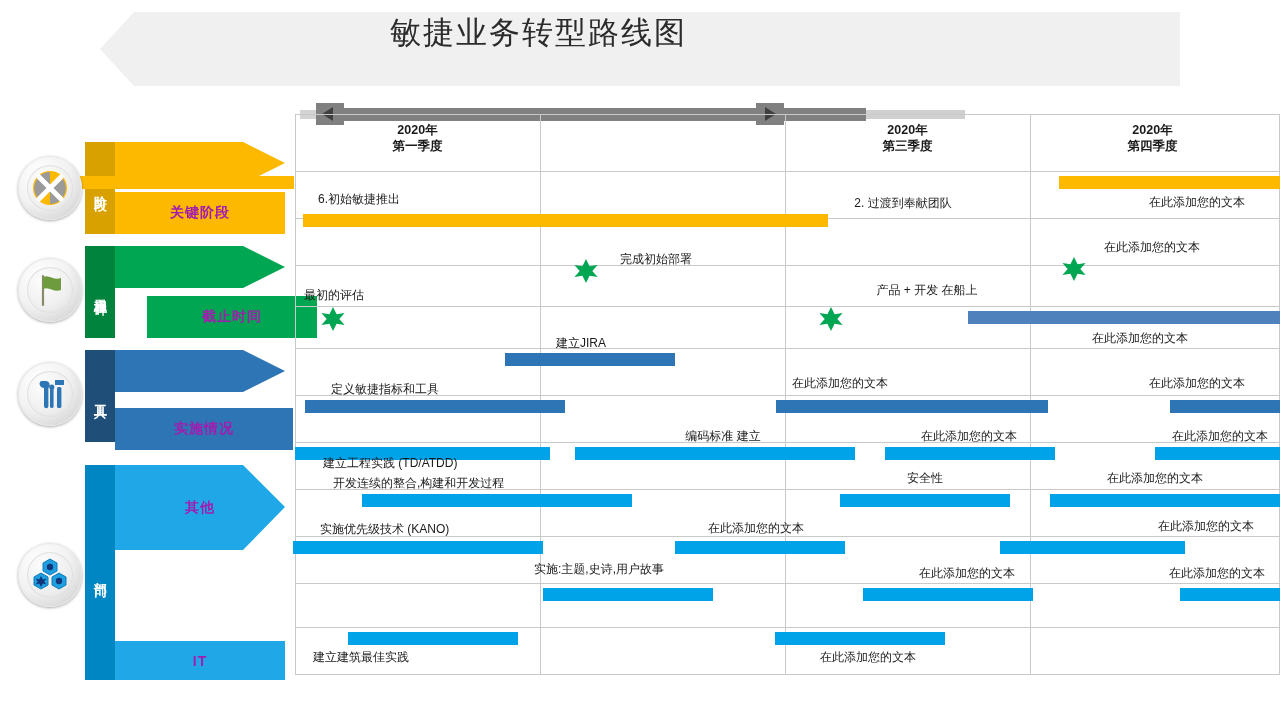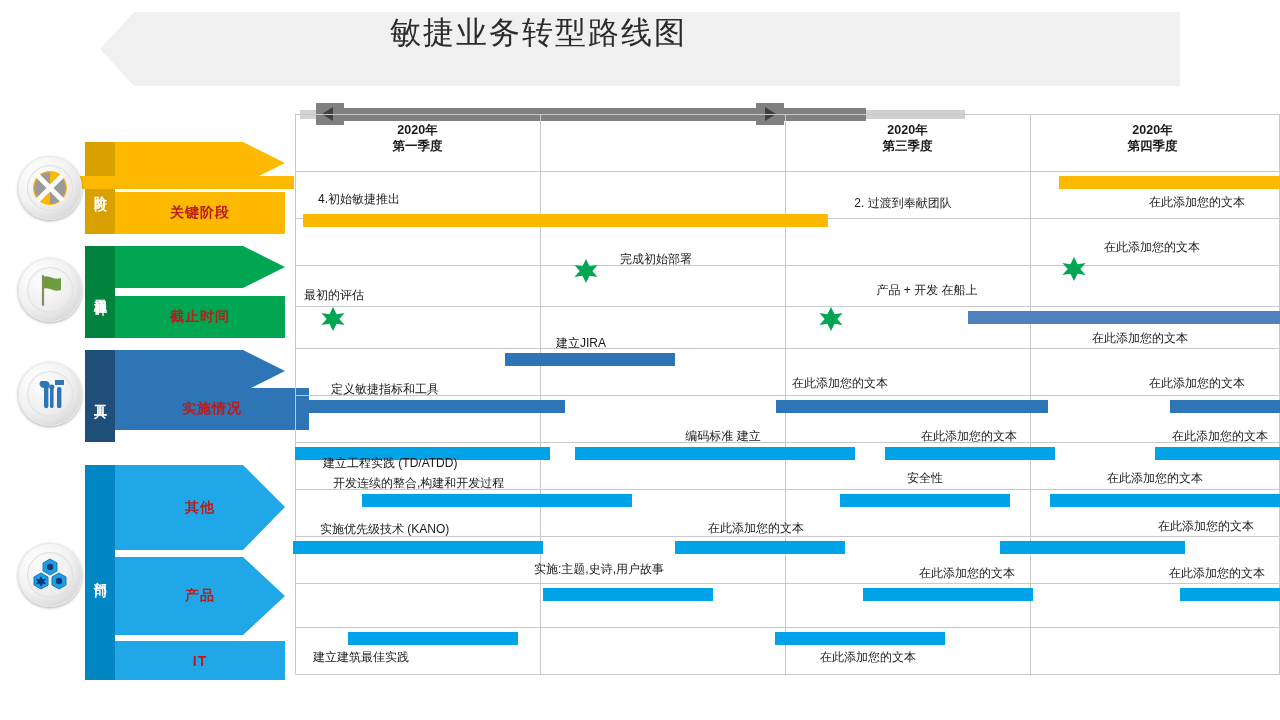--- a/index.html
+++ b/index.html
@@ -46,21 +46,21 @@
   .cat .chev{position:absolute;left:115px;}
   .cat .chev .body{position:absolute;inset:0;}
   .cat .label-vert{
     position:absolute;left:85px;top:0;width:30px;height:100%;
     display:flex;align-items:center;justify-content:center;
     color:#ffffff;font-size:13px;font-weight:bold;
     writing-mode:vertical-rl;letter-spacing:2px;
   }
   .cat .chev-label{
     position:absolute;inset:0;display:flex;align-items:center;justify-content:center;
-    color:#b91c1c;font-size:14px;font-weight:bold;letter-spacing:1px;
+    color:#a21caf;font-size:14px;font-weight:bold;letter-spacing:1px;
   }
 
   
   .medallion{
     position:absolute;width:64px;height:64px;border-radius:50%;
     background:radial-gradient(circle at 34% 30%, #ffffff 0%, #f2f2f2 48%, #d9d9d9 78%, #bfbfbf 100%);
     box-shadow:0 1px 3px rgba(0,0,0,.35), inset 0 0 0 1px #e8e8e8;
     display:flex;align-items:center;justify-content:center;
     z-index:5;
   }
@@ -143,41 +143,41 @@
         </svg>
       </div>
     </div>
 
     <div class="cat" style="left:0;top:246px;width:295px;height:92px;">
       <div class="tab" style="background:#00843d;"></div>
       <div class="label-vert" data-bind="categories.1.vertical_label">里程碑</div>
       <div class="chev" style="top:0;width:170px;height:42px;">
         <div class="body" style="background:#00a651;clip-path:polygon(0 0,128px 0,170px 21px,128px 42px,0 42px);"></div>
       </div>
-      <div class="chev" style="top:50px;width:170px;height:42px;">
+      <div class="chev" style="top:50px;width:170px;height:42px;margin-left:32px;">
         <div class="body" style="background:#00a651;"></div>
         <div class="chev-label" data-bind="categories.1.chevron_label">截止时间</div>
       </div>
     </div>
     <div class="medallion" style="left:18px;top:258px;">
       <div class="inner">
         <svg width="36" height="36" viewBox="0 0 36 36">
           <path d="M11 4 L11 33" stroke="#8a8a6a" stroke-width="2.2" stroke-linecap="round"></path>
           <path d="M11 5 C17 2, 22 9, 29 6 L29 18 C22 21, 17 14, 11 17 Z" fill="#6f9b3f"></path>
         </svg>
       </div>
     </div>
 
     <div class="cat" style="left:0;top:350px;width:295px;height:92px;">
       <div class="tab" style="background:#1f4e79;"></div>
       <div class="label-vert" data-bind="categories.2.vertical_label">工具</div>
       <div class="chev" style="top:0;width:170px;height:42px;">
         <div class="body" style="background:#2e75b6;clip-path:polygon(0 0,128px 0,170px 21px,128px 42px,0 42px);"></div>
       </div>
-      <div class="chev" style="top:38px;width:194px;height:42px;">
+      <div class="chev" style="top:58px;width:178px;height:42px;">
         <div class="body" style="background:#2e75b6;"></div>
         <div class="chev-label" data-bind="categories.2.chevron_label">实施情况</div>
       </div>
     </div>
     <div class="medallion" style="left:18px;top:362px;">
       <div class="inner">
         <svg width="38" height="38" viewBox="0 0 38 38">
           <path d="M10 6 a4 4 0 0 0 3 7 l0 18 a2.2 2.2 0 0 0 4.4 0 l0 -18 a4 4 0 0 0 -3 -7 z" fill="#2e75b6"></path>
           <rect x="19" y="13" width="3.6" height="20" rx="1.4" fill="#2e75b6"></rect>
           <circle cx="20.8" cy="12" r="2.6" fill="#2e75b6"></circle>
@@ -189,24 +189,20 @@
 
     <div class="cat" style="left:0;top:465px;width:295px;height:215px;">
       <div class="tab" style="background:#0086c3;"></div>
       <div class="label-vert" data-bind="categories.3.vertical_label">部门</div>
 
       <div class="chev" style="top:0;width:170px;height:85px;">
         <div class="body" style="background:#1fa7e8;clip-path:polygon(0 0,128px 0,170px 42px,128px 85px,0 85px);"></div>
         <div class="chev-label" data-bind="categories.3.chevron_labels.0">其他</div>
       </div>
 
-      <div class="chev" style="top:92px;width:170px;height:78px;">
-        <div class="body" style="background:#1fa7e8;clip-path:polygon(0 0,128px 0,170px 39px,128px 78px,0 78px);"></div>
-        <div class="chev-label" data-bind="categories.3.chevron_labels.1">产品</div>
-      </div>
 
       <div class="chev" style="top:176px;width:170px;height:39px;">
         <div class="body" style="background:#1fa7e8;"></div>
         <div class="chev-label" data-bind="categories.3.chevron_labels.2">IT</div>
       </div>
     </div>
     <div class="medallion" style="left:18px;top:543px;">
       <div class="inner">
         <svg width="38" height="38" viewBox="0 0 38 38">
           <g fill="#1f9fe0" stroke="#0f7cbd" stroke-width="1">
@@ -277,21 +273,21 @@
       <div class="bar lblue" style="left: 293px; top: 541px; width: 250px;"></div>
       <div class="bar lblue" style="left: 675px; top: 541px; width: 170px;"></div>
       <div class="bar lblue" style="left: 1000px; top: 541px; width: 185px;"></div>
       <div class="bar lblue" style="left: 543px; top: 588px; width: 170px;"></div>
       <div class="bar lblue" style="left: 863px; top: 588px; width: 170px;"></div>
       <div class="bar lblue" style="left: 1180px; top: 588px; width: 100px;"></div>
       <div class="bar lblue" style="left: 348px; top: 632px; width: 170px;"></div>
       <div class="bar lblue" style="left: 775px; top: 632px; width: 170px;"></div>
     </div>
   <div id="layer-labels">
-      <div class="tlabel" style="left: 318px; top: 191px;">4.初始敏捷推出</div>
+      <div class="tlabel" style="left: 318px; top: 191px;">6.初始敏捷推出</div>
       <div class="tlabel c" style="left: 903px; top: 195px;">2. 过渡到奉献团队</div>
       <div class="tlabel c" style="left: 1197px; top: 194px;">在此添加您的文本</div>
       <div class="tlabel" style="left: 304px; top: 287px;">最初的评估</div>
       <div class="tlabel c" style="left: 656px; top: 251px;">完成初始部署</div>
       <div class="tlabel c" style="left: 927px; top: 282px;">产品 + 开发 在船上</div>
       <div class="tlabel c" style="left: 1152px; top: 239px;">在此添加您的文本</div>
       <div class="tlabel c" style="left: 1140px; top: 330px;">在此添加您的文本</div>
       <div class="tlabel" style="left: 556px; top: 335px;">建立JIRA</div>
       <div class="tlabel" style="left: 331px; top: 381px;">定义敏捷指标和工具</div>
       <div class="tlabel c" style="left: 840px; top: 375px;">在此添加您的文本</div>

